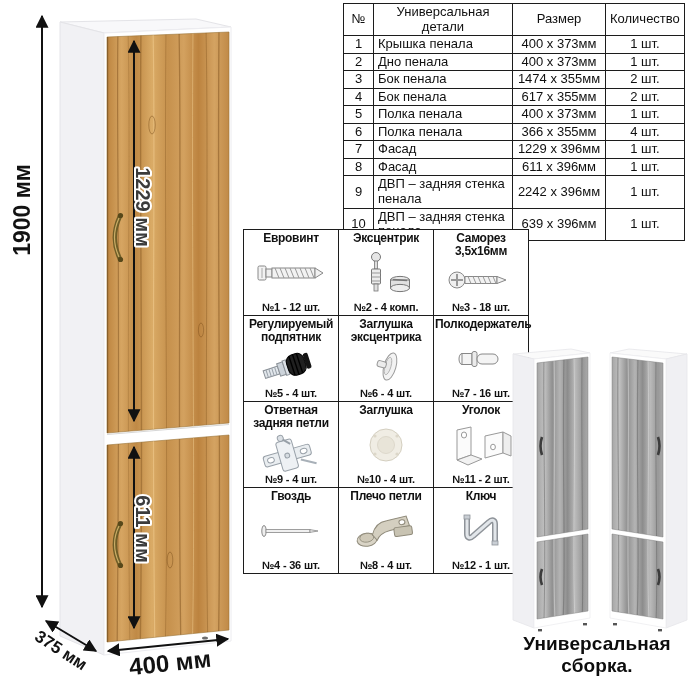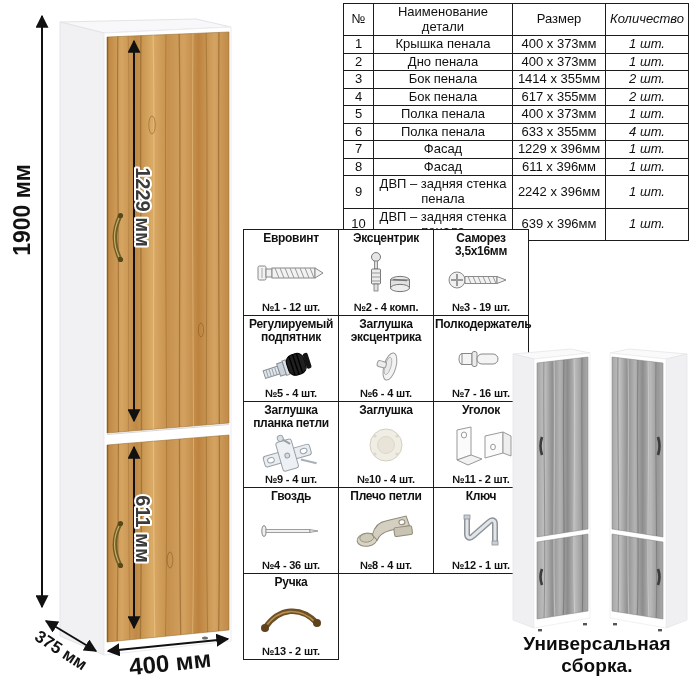--- a/index.html
+++ b/index.html
@@ -6,23 +6,23 @@
   .page{position:relative;width:700px;height:689px;background:#ffffff;overflow:hidden;
         font-family:"Liberation Sans",sans-serif;color:#111;}
   svg text{font-family:"Liberation Sans",sans-serif;}
 
   
   .parts-table{position:absolute;left:343px;top:3px;border-collapse:collapse;
                font-size:13px;line-height:1.12;color:#101010;table-layout:fixed;}
   .parts-table th,.parts-table td{border:1.5px solid #1c1c1c;padding:1px 4px;background:#fff;}
   .parts-table th{font-weight:normal;text-align:center;}
   .pt-num{width:21px;text-align:center;}
-  .pt-name{width:130px;text-align:center;}
+  .pt-name{width:130px;text-align:left;}
   .pt-size{width:84px;text-align:center;white-space:nowrap;margin-left:15px;}
-  .pt-qty{width:69px;text-align:center;white-space:nowrap;font-style:italic;}
+  .pt-qty{width:69px;text-align:center;white-space:nowrap;}
 
   
   .hw-table{position:absolute;left:243px;top:229px;border-collapse:collapse;table-layout:fixed;}
   .hw-table td{padding:0;}
   .hw-cell{border:1.5px solid #1c1c1c;width:85px;height:85px;vertical-align:top;background:#fff;}
   .hw-empty{border:none;width:85px;height:85px;background:transparent;}
   .hwc{height:81px;display:flex;flex-direction:column;align-items:center;
        justify-content:space-between;padding:2px 1px 1px 1px;}
   .hwt{font-weight:bold;font-size:12px;line-height:1.1;text-align:center;letter-spacing:-0.3px;width:92px;}
   .hwi{flex:1;display:flex;align-items:center;justify-content:center;}
@@ -115,58 +115,58 @@
     <text transform="translate(58,655) rotate(33)" text-anchor="middle" font-size="17" font-weight="bold" fill="#121212">375 мм</text>
 
     <line x1="108" y1="651" x2="228" y2="639" stroke="#111" stroke-width="2" marker-start="url(#arr)" marker-end="url(#arr)"></line>
     <text transform="translate(171,671) rotate(-6)" text-anchor="middle" font-size="24" font-weight="bold" fill="#121212">400 мм</text>
   </svg>
 
   <table class="parts-table">
     <tbody>
         <tr>
       <th class="pt-num">№</th>
-      <th class="pt-name">Наименование детали</th>
+      <th class="pt-name">Универсальная детали</th>
       <th class="pt-size">Размер</th>
       <th class="pt-qty">Количество</th>
     </tr>
     <tr>
       <td class="pt-num">1</td>
       <td class="pt-name">Крышка пенала</td>
       <td class="pt-size">400 x 373мм</td>
       <td class="pt-qty">1 шт.</td>
     </tr>
     <tr>
       <td class="pt-num">2</td>
       <td class="pt-name">Дно пенала</td>
       <td class="pt-size">400 x 373мм</td>
       <td class="pt-qty">1 шт.</td>
     </tr>
     <tr>
       <td class="pt-num">3</td>
       <td class="pt-name">Бок пенала</td>
-      <td class="pt-size">1414 x 355мм</td>
+      <td class="pt-size">1474 x 355мм</td>
       <td class="pt-qty">2 шт.</td>
     </tr>
     <tr>
       <td class="pt-num">4</td>
       <td class="pt-name">Бок пенала</td>
       <td class="pt-size">617 x 355мм</td>
       <td class="pt-qty">2 шт.</td>
     </tr>
     <tr>
       <td class="pt-num">5</td>
       <td class="pt-name">Полка пенала</td>
       <td class="pt-size">400 x 373мм</td>
       <td class="pt-qty">1 шт.</td>
     </tr>
     <tr>
       <td class="pt-num">6</td>
       <td class="pt-name">Полка пенала</td>
-      <td class="pt-size">633 x 355мм</td>
+      <td class="pt-size">366 x 355мм</td>
       <td class="pt-qty">4 шт.</td>
     </tr>
     <tr>
       <td class="pt-num">7</td>
       <td class="pt-name">Фасад</td>
       <td class="pt-size">1229 x 396мм</td>
       <td class="pt-qty">1 шт.</td>
     </tr>
     <tr>
       <td class="pt-num">8</td>
@@ -251,21 +251,21 @@
               <line x1="23" y1="14.5" x2="26" y2="21.5"></line>
                     <line x1="28" y1="14.5" x2="31" y2="21.5"></line>
               <line x1="33" y1="14.5" x2="36" y2="21.5"></line>
                     <line x1="38" y1="14.5" x2="41" y2="21.5"></line>
               <line x1="43" y1="14.5" x2="46" y2="21.5"></line>
                     <line x1="48" y1="14.5" x2="51" y2="21.5"></line>
             </g>
             <polygon points="52,14.5 61,18 52,21.5" fill="#f2f2f2" stroke="#888"></polygon>
           </svg>
         </div>
-        <div class="hwn">№3 - 19 шт.</div>
+        <div class="hwn">№3 - 18 шт.</div>
       </div>
           </td>
     </tr>
     <tr>
       <td class="hw-cell">
             <div class="hwc">
         <div class="hwt">Регулируемый подпятник</div>
         <div class="hwi">
           <svg width="72" height="42" viewBox="0 0 72 42">
             <g transform="rotate(-18 36 21)">
@@ -317,21 +317,21 @@
             <rect x="32" y="11" width="21" height="10" rx="5" fill="#f4f4f4" stroke="#888"></rect>
           </svg>
         </div>
         <div class="hwn">№7 - 16 шт.</div>
       </div>
           </td>
     </tr>
     <tr>
       <td class="hw-cell">
             <div class="hwc">
-        <div class="hwt">Заглушка планка петли</div>
+        <div class="hwt">Ответная задняя петли</div>
         <div class="hwi">
           <svg width="72" height="40" viewBox="0 0 72 40">
             <g transform="rotate(-16 36 22)">
               <rect x="8" y="17" width="48" height="11" rx="2.5" fill="#e9edf0" stroke="#98a0a8"></rect>
               <rect x="24" y="7" width="16" height="30" rx="2.5" fill="#eef1f4" stroke="#98a0a8"></rect>
               <ellipse cx="15" cy="22.5" rx="3.4" ry="2.6" fill="#fff" stroke="#98a0a8"></ellipse>
               <ellipse cx="49" cy="22.5" rx="3.4" ry="2.6" fill="#fff" stroke="#98a0a8"></ellipse>
               <circle cx="32" cy="22.5" r="2.4" fill="#d7dde2" stroke="#98a0a8"></circle>
               <circle cx="30" cy="4" r="3" fill="#dbe0e5" stroke="#98a0a8"></circle>
               <line x1="32" y1="6" x2="38" y2="12" stroke="#98a0a8" stroke-width="2"></line>
@@ -413,38 +413,20 @@
           <svg width="72" height="42" viewBox="0 0 72 42">
             <path d="M22,7 L22,24 C22,28 25,29 28,26 L44,12 C47,9 50,10 50,14 L50,32" fill="none" stroke="#8e9399" stroke-width="6" stroke-linecap="butt" stroke-linejoin="round"></path>
             <path d="M22,7 L22,24 C22,28 25,29 28,26 L44,12 C47,9 50,10 50,14 L50,32" fill="none" stroke="#e2e6ea" stroke-width="3" stroke-linecap="butt" stroke-linejoin="round"></path>
             <rect x="19" y="5" width="6" height="4" fill="#c9ced4" stroke="#8e9399" stroke-width="0.8"></rect>
             <rect x="47" y="31" width="6" height="4" fill="#c9ced4" stroke="#8e9399" stroke-width="0.8"></rect>
           </svg>
         </div>
         <div class="hwn">№12 - 1 шт.</div>
       </div>
           </td>
-    </tr>
-    <tr>
-      <td class="hw-cell">
-            <div class="hwc">
-        <div class="hwt">Ручка</div>
-        <div class="hwi">
-          <svg width="72" height="40" viewBox="0 0 72 40">
-            <path d="M10,31 C24,10 46,9 62,26" fill="none" stroke="#6d4f26" stroke-width="5.5" stroke-linecap="round"></path>
-            <path d="M11,29 C24,11 45,10 60,25" fill="none" stroke="#b98f4e" stroke-width="1.6"></path>
-            <circle cx="10" cy="31" r="4" fill="#5e421e"></circle>
-            <circle cx="62" cy="26" r="4" fill="#5e421e"></circle>
-          </svg>
-        </div>
-        <div class="hwn">№13 - 2 шт.</div>
-      </div>
-          </td>
-      <td class="hw-empty"></td>
-      <td class="hw-empty"></td>
     </tr>
   </tbody>
     </table>
 
   <svg class="abs" style="left:500px;top:345px;" width="200" height="290" viewBox="0 0 200 290">
     <defs>
       <linearGradient id="gw" x1="0" y1="0" x2="1" y2="0">
         <stop offset="0" stop-color="#a6a6a6"></stop>
         <stop offset="0.15" stop-color="#c0c0c0"></stop>
         <stop offset="0.30" stop-color="#909090"></stop>

